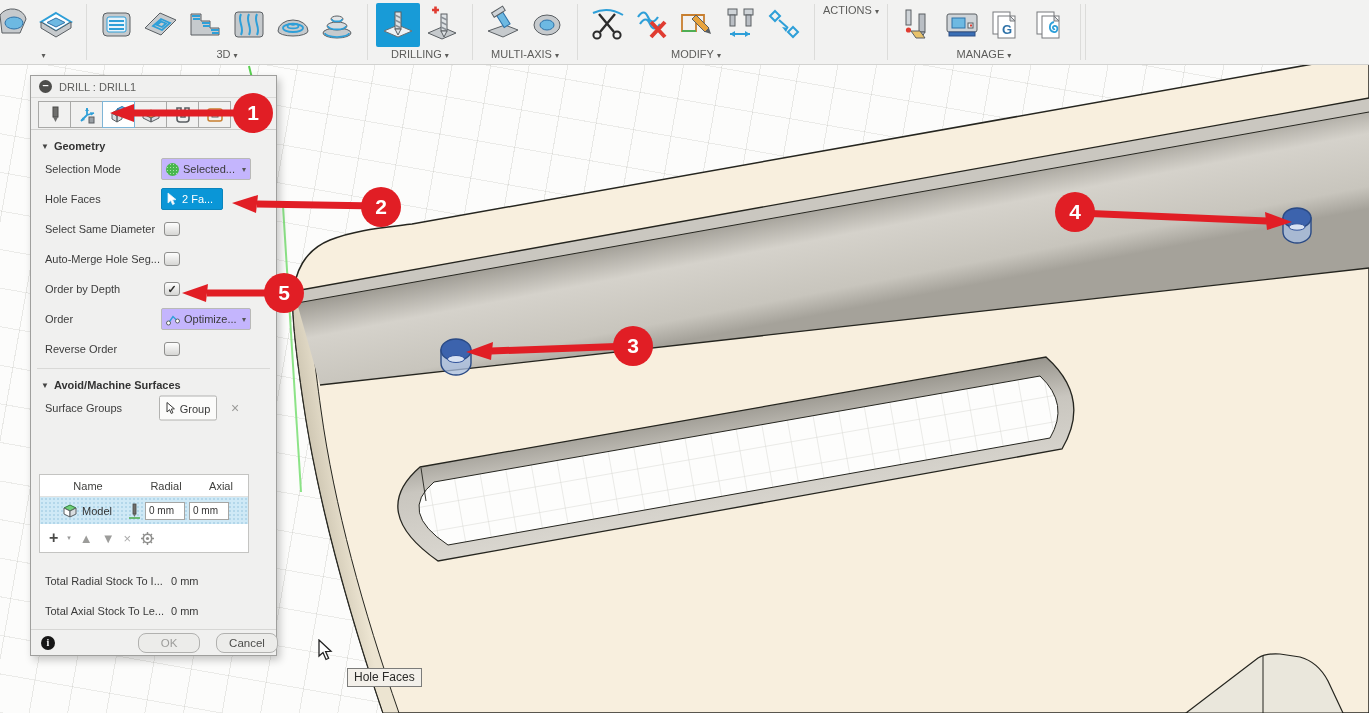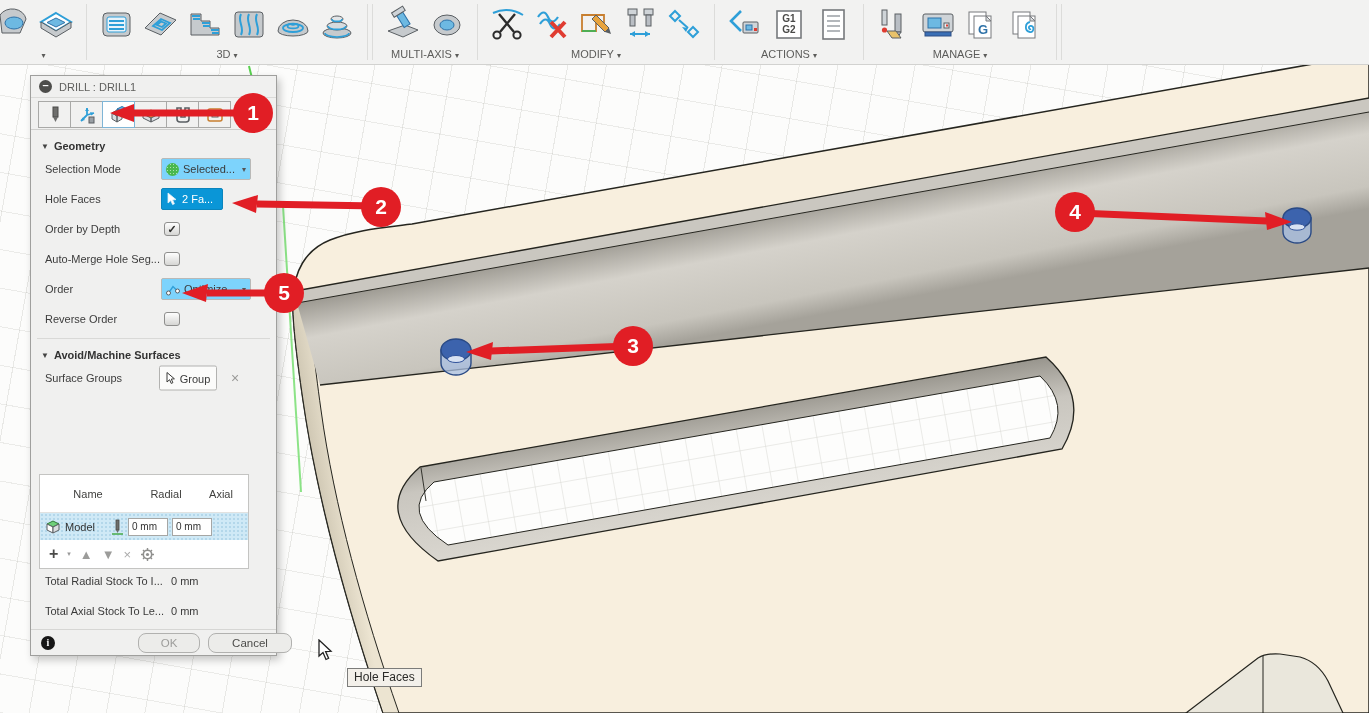--- a/index.html
+++ b/index.html
@@ -34,58 +34,58 @@
   .dtitle .mincircle { width:13px; height:13px; border-radius:50%; background:#4d4d4b; color:#fff;
     font-size:11px; font-weight:bold; line-height:11px; text-align:center; }
   .dtabs { display:flex; padding:3px 0 0 7px; height:32px; border-bottom:1px solid #cfcfcd; }
   .dtab { width:33px; height:27px; border:1px solid #a9a9a7; margin-right:-1px; background:#f1f1f0;
     display:flex; align-items:center; justify-content:center; }
   .dtab.active { background:#ffffff; border-color:#7fb5d6; position:relative; z-index:2; }
   .dsection { display:flex; align-items:center; gap:5px; padding:10px 0 2px 10px; font-weight:bold; color:#333; }
   .dsection .sc { font-size:8px; color:#444; }
   .drow { position:relative; height:30px; display:flex; align-items:center; padding-left:14px; color:#3c3c3c; }
   .drow .ctrl { position:absolute; left:130px; top:50%; transform:translateY(-50%); }
-  .dropdown { width:90px; height:22px; background:#7dd3fc; border:1px solid #b9b9b7; border-radius:2px;
+  .dropdown { width:90px; height:22px; background:#c4b5fd; border:1px solid #b9b9b7; border-radius:2px;
     display:flex; align-items:center; padding:0 4px; gap:4px; }
   .dropdown .dval { flex:1; font-size:11px; color:#3a3a3a; white-space:nowrap; overflow:hidden; }
   .dropdown .caret { margin-left:0; color:#555; }
   .greendot { width:13px; height:13px; border-radius:50%; background:#49b84e;
     background-image:radial-gradient(rgba(255,255,255,.55) 1px, transparent 1px); background-size:3px 3px; flex:none; }
   .bluebtn { width:62px; height:22px; background:#0a96d7; border:1px solid #0b85bd; border-radius:2px;
     color:#fff; display:flex; align-items:center; gap:4px; padding:0 5px; font-size:11px; }
   .chk { width:16px; height:14px; border:1px solid #8f8f8d; border-radius:3px;
     background:linear-gradient(#fefefe,#d6d6d4); margin-left:3px;
     display:flex; align-items:center; justify-content:center; font-size:11px; color:#2e2e2c; font-weight:bold; }
   .divline { border-top:1px solid #d9d9d7; margin:4px 6px 0 6px; }
   .groupbtn { width:58px; height:25px; background:#fbfbfa; border:1px solid #b2b2b0; border-radius:2px;
     display:flex; align-items:center; justify-content:center; gap:4px; color:#3a3a3a; }
   .xclear { position:absolute; left:200px; top:50%; transform:translateY(-50%); color:#9a9a98; font-size:14px; }
   .sg-table { position:absolute; left:8px; top:398px; width:210px; background:#fff; border:1px solid #c4c4c2; }
-  .sg-head { display:flex; height:38px; align-items:center; border-bottom:1px solid #e2e2e0; color:#3f3f3d; }
+  .sg-head { display:flex; height:22px; align-items:center; border-bottom:1px solid #e2e2e0; color:#3f3f3d; }
   .sg-head .h1 { width:96px; text-align:center; } .sg-head .h2 { width:60px; text-align:center; } .sg-head .h3 { width:50px; text-align:center; }
   .sg-row { display:flex; height:27px; align-items:center; background:#cfe9f6;
-    background-image:radial-gradient(#b3d7ea 0.8px, transparent 0.9px); background-size:4px 4px; padding-left:5px; gap:4px; }
+    background-image:radial-gradient(#b3d7ea 0.8px, transparent 0.9px); background-size:4px 4px; padding-left:22px; gap:4px; }
   .sg-row .rname { color:#333; width:42px; }
   .sg-row input { width:40px; height:18px; border:1px solid #a6a6a4; font-size:10px; padding-left:3px;
     font-family:"Liberation Sans",sans-serif; color:#333; background:#fff; }
   .sg-btns { display:flex; height:28px; align-items:center; gap:9px; padding-left:9px; color:#8f8f8d; }
   .sg-btns .plus { font-size:16px; font-weight:bold; color:#4a4a48; }
   .sg-btns .tinycaret { font-size:7px; color:#999; }
   .sg-btns .arrow { font-size:13px; color:#9c9c9a; }
   .sg-btns .xgray { font-size:13px; color:#aaa; }
   .totrow { position:relative; height:30px; display:flex; align-items:center; padding-left:14px; }
   .totrow .tval { position:absolute; left:140px; }
   .dfooter { position:absolute; left:0; right:0; top:553px; height:27px; border-top:1px solid #d6d6d4;
     display:flex; align-items:center; }
   .infodot { width:14px; height:14px; border-radius:50%; background:#161616; color:#fff; font-size:10px;
     font-weight:bold; text-align:center; line-height:14px; margin-left:10px; font-family:"Liberation Serif",serif; }
   .dbtn { height:20px; border:1px solid #b1b1af; border-radius:8px; background:#ececea;
     font-size:11.5px; display:flex; align-items:center; justify-content:center; }
   .okbtn { position:absolute; left:107px; width:62px; color:#9d9d9b; }
-  .cancelbtn { position:absolute; left:177px; width:84px; color:#4c4c4a; }
+  .cancelbtn { position:absolute; left:185px; width:62px; color:#4c4c4a; }
 
   
   .overlay { position:absolute; inset:0; z-index:40; pointer-events:none; }
   .callout { position:absolute; width:40px; height:40px; border-radius:50%; background:#e11e25;
     color:#fff; font-size:21px; font-weight:bold; text-align:center; line-height:40px; }
   .tooltip { position:absolute; left:347px; top:668px; z-index:45; background:#f3f0ea;
     border:1px solid #7c7c7a; color:#2a2a28; font-size:12px; padding:1px 6px 2px 6px; }
   .cursor { position:absolute; left:318px; top:639px; z-index:44; }
 </style>
 </head>
@@ -220,20 +220,42 @@
               <ellipse cx="20" cy="14" rx="6" ry="3" fill="#e3e6e8" stroke="#5a5f63"></ellipse>
               <path d="M8 28 a12 4 0 0 0 24 0 M11 21 a9 3.4 0 0 0 18 0 M15 14 a5 2.4 0 0 0 10 0" stroke="#2e9fd8" stroke-width="1.6" fill="none"></path>
             </svg>
         </span>
       </div>
       <div class="glabel"><span>3D</span><span class="caret">▾</span></div>
     </div>
 
     <div class="tsep"></div>
 
+    <div class="tgroup">
+      <div class="icons">
+        <span class="ticon active">
+          <svg width="40" height="40">
+              <path d="M6 26 L20 20 34 26 20 32 Z" fill="#eef2f5" stroke="#6a6f73"></path>
+              <rect x="17" y="7" width="6" height="17" fill="#dfe3e6" stroke="#5a5f63"></rect>
+              <path d="M17 10 l6 3 M17 15 l6 3 M17 20 l6 3" stroke="#8a9096" stroke-width="1.4"></path>
+              <path d="M17 24 h6 l-3 6 Z" fill="#dfe3e6" stroke="#5a5f63"></path>
+            </svg>
+        </span>
+        <span class="ticon">
+          <svg width="40" height="40">
+              <path d="M10 5 h7 M13.5 1.5 v7" stroke="#e03c31" stroke-width="2.6" fill="none"></path>
+              <path d="M6 28 L20 22 34 28 20 34 Z" fill="#c6cacd" stroke="#5a5f63"></path>
+              <rect x="19" y="9" width="6" height="17" fill="#dfe3e6" stroke="#5a5f63"></rect>
+              <path d="M19 12 l6 3 M19 17 l6 3 M19 22 l6 3" stroke="#8a9096" stroke-width="1.4"></path>
+              <path d="M19 26 h6 l-3 6 Z" fill="#dfe3e6" stroke="#5a5f63"></path>
+            </svg>
+        </span>
+      </div>
+      <div class="glabel"><span>DRILLING</span><span class="caret">▾</span></div>
+    </div>
 
     <div class="tsep"></div>
 
     <div class="tgroup">
       <div class="icons">
         <span class="ticon">
           <svg width="40" height="40">
               <path d="M5 26 L22 20 35 25 20 32 Z" fill="#c6cacd" stroke="#5a5f63"></path>
               <g transform="rotate(-32 20 15)">
                 <rect x="17" y="8" width="7" height="14" fill="#6db9e2" stroke="#2e72a8"></rect>
@@ -295,43 +317,20 @@
               <path d="M24 23 l-6 -1 4 5 Z" fill="#2e9fd8"></path>
             </svg>
         </span>
       </div>
       <div class="glabel"><span>MODIFY</span><span class="caret">▾</span></div>
     </div>
 
     <div class="tsep"></div>
 
     <div class="tgroup">
-      <div class="icons">
-        <span class="ticon">
-          <svg width="40" height="40">
-              <path d="M16 6 L6 16 16 26" fill="none" stroke="#2e9fd8" stroke-width="2.6"></path>
-              <rect x="18" y="17" width="15" height="11" rx="1" fill="#cfd4d8" stroke="#5a5f63"></rect>
-              <rect x="21" y="20" width="6" height="5" fill="#6db9e2" stroke="#2e72a8"></rect>
-              <rect x="29" y="23" width="3" height="3" fill="#e03c31"></rect>
-            </svg>
-        </span>
-        <span class="ticon">
-          <svg width="40" height="40">
-              <rect x="8" y="6" width="24" height="27" fill="#fff" stroke="#76797c" stroke-width="1.6"></rect>
-              <text x="20" y="17" text-anchor="middle" font-size="10" font-weight="bold" fill="#4a4a48" font-family="Liberation Sans, sans-serif">G1</text>
-              <text x="20" y="28" text-anchor="middle" font-size="10" font-weight="bold" fill="#4a4a48" font-family="Liberation Sans, sans-serif">G2</text>
-            </svg>
-        </span>
-        <span class="ticon">
-          <svg width="40" height="40">
-              <rect x="10" y="5" width="21" height="29" fill="#fff" stroke="#76797c" stroke-width="1.6"></rect>
-              <path d="M14 11 h13 M14 16 h13 M14 21 h13 M14 26 h13" stroke="#9aa0a5" stroke-width="1.6"></path>
-            </svg>
-        </span>
-      </div>
       <div class="glabel"><span>ACTIONS</span><span class="caret">▾</span></div>
     </div>
 
     <div class="tsep"></div>
 
     <div class="tgroup">
       <div class="icons">
         <span class="ticon">
           <svg width="40" height="40">
               <rect x="8" y="5" width="5" height="15" fill="#cfd4d8" stroke="#5a5f63"></rect>
@@ -441,29 +440,33 @@
     <div class="drow">
       <span>Hole Faces</span>
       <span class="ctrl bluebtn">
         <svg width="11" height="14">
             <path d="M1 1 L1 11 L3.8 8.6 L5.6 12.6 L7.4 11.8 L5.6 7.9 L9 7.6 Z" fill="#fff" stroke="#dfeff8" stroke-width="0.8"></path>
           </svg>
         <span>2 Fa...</span>
       </span>
     </div>
 
+    <div class="drow">
+      <span>Select Same Diameter</span>
+      <span class="ctrl chk"></span>
+    </div>
+
+    <div class="drow">
+      <span>Auto-Merge Hole Seg...</span>
+      <span class="ctrl chk"></span>
+    </div>
 
     <div class="drow">
       <span>Order by Depth</span>
       <span class="ctrl chk">✓</span>
-    </div>
-
-    <div class="drow">
-      <span>Auto-Merge Hole Seg...</span>
-      <span class="ctrl chk"></span>
     </div>
 
     <div class="drow">
       <span>Order</span>
       <span class="ctrl dropdown">
         <svg width="14" height="13">
             <path d="M2.5 10 L7 3.5 L11.5 8" stroke="#2e9fd8" stroke-width="1.4" fill="none"></path>
             <circle cx="2.5" cy="10" r="2" fill="#fff" stroke="#5a5f63"></circle>
             <circle cx="11.5" cy="8" r="2" fill="#fff" stroke="#5a5f63"></circle>
           </svg>

